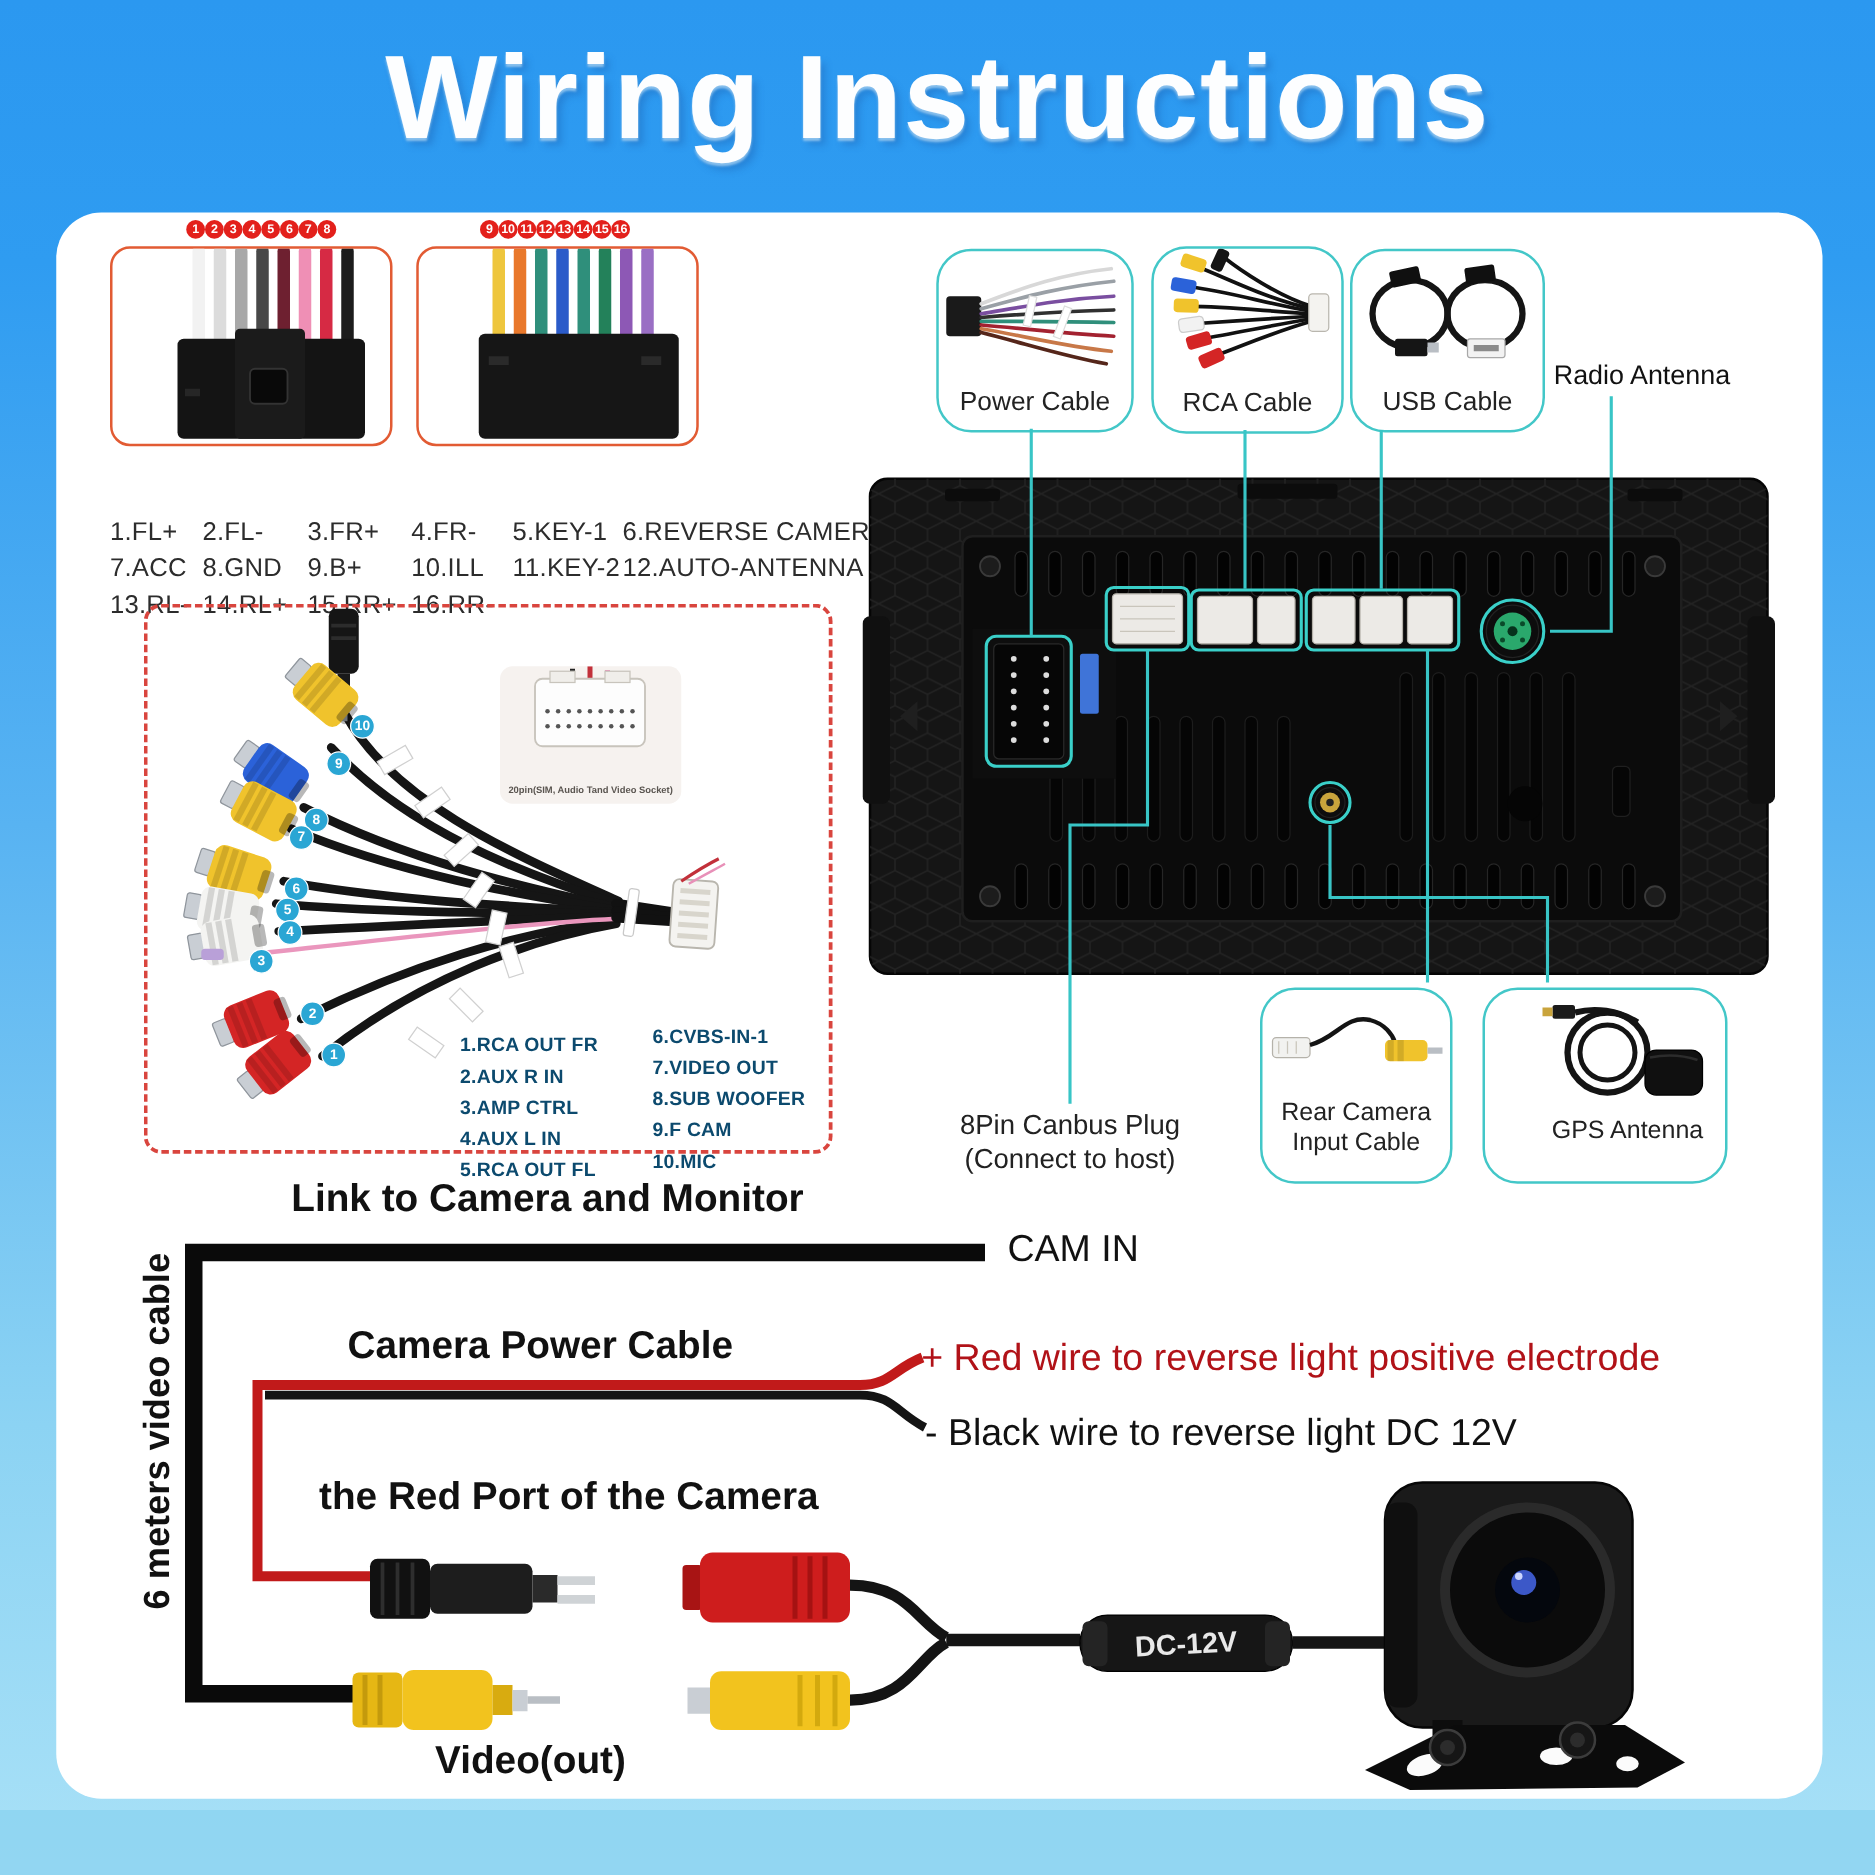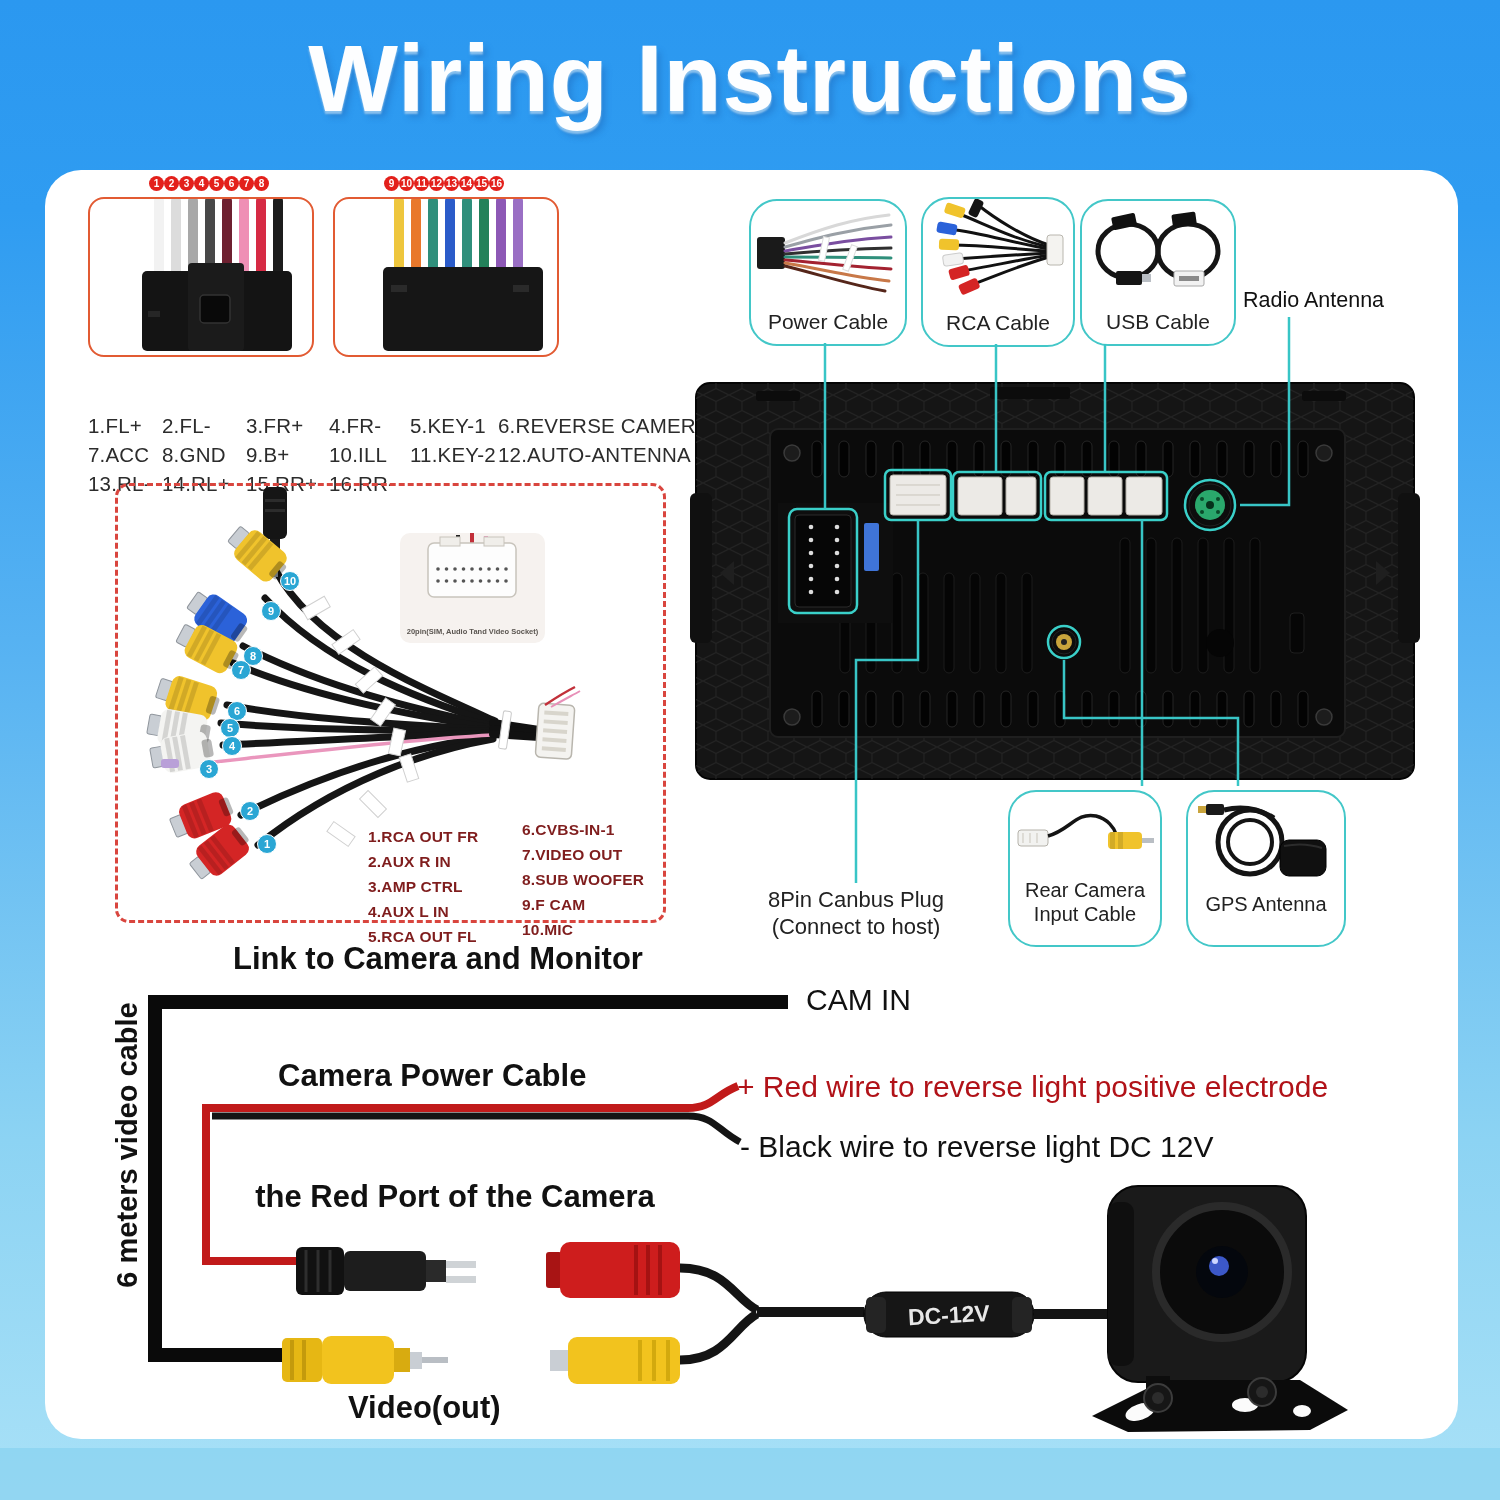--- a/index.html
+++ b/index.html
@@ -14,21 +14,21 @@
   .photo-box{border:2px solid #e25b33;border-radius:16px;background:#fff;}
   .badge-row{display:flex;gap:0;}
   .badge{width:15px;height:15px;border-radius:50%;background:#e3201b;color:#fff;font-size:10px;font-weight:700;
          display:flex;align-items:center;justify-content:center;}
   .badge.blue{background:#2aa6d4;width:18px;height:18px;font-size:11px;border:1px solid #fff;}
   .pin-grid{left:88px;top:399px;display:grid;grid-template-columns:74px 84px 83px 81px 88px auto;
             font-size:20.5px;color:#2c2c2c;letter-spacing:.2px;line-height:29px;white-space:nowrap;margin-top:12px;}
   .dashed{left:115px;top:483px;width:545px;height:434px;border:3px dashed #d9453e;border-radius:14px;}
   .inset{left:400px;top:533px;width:145px;height:110px;background:#f6f2ef;border-radius:10px;}
   .inset-cap{position:absolute;left:0;right:0;bottom:7px;text-align:center;font-size:7.5px;font-weight:700;color:#5a5550;}
-  .legend{font-size:15.5px;font-weight:700;color:#7f1d1d;line-height:25px;letter-spacing:.2px;white-space:nowrap;}
+  .legend{font-size:15.5px;font-weight:700;color:#0c4a6e;line-height:25px;letter-spacing:.2px;white-space:nowrap;}
   .cable-box{border:2px solid #43c7c8;border-radius:28px;background:#fff;text-align:center;}
   .cable-box .lbl{position:absolute;left:0;right:0;bottom:10px;font-size:21px;color:#222;}
   .lbl2{font-size:20px;color:#222;line-height:24px;text-align:center;}
   .t{white-space:nowrap;color:#111;}
   .f31{font-size:31px;font-weight:600;}
   .f30{font-size:30px;font-weight:500;}
   .note-red{color:#b11218;font-size:30px;font-weight:500;}
   .vert{transform:translate(-50%,-50%) rotate(-90deg);font-size:29px;font-weight:600;color:#111;}
   svg{display:block;}
   #overlay{pointer-events:none;}
@@ -468,21 +468,21 @@
     <rect x="100" y="40" width="5" height="17" fill="rgba(0,0,0,0.12)"></rect>
       <rect x="108" y="40" width="5" height="17" fill="rgba(0,0,0,0.12)"></rect>
     <rect x="132" y="46" width="12" height="5" fill="#b9bec4"></rect>
   </svg>
   <div class="lbl2">
     <div>Rear Camera</div>
     <div>Input Cable</div>
   </div>
 </div>
 
-<div class="abs cable-box" style="left:1186px;top:790px;width:156px;height:153px;">
+<div class="abs cable-box" style="left:1186px;top:790px;width:156px;height:153px;padding-left:36px;">
   <svg width="152" height="100" viewBox="0 0 152 100">
     <circle cx="62" cy="50" r="32" fill="none" stroke="#141414" stroke-width="5"></circle>
     <circle cx="62" cy="50" r="22" fill="none" stroke="#141414" stroke-width="4"></circle>
     <rect x="18" y="12" width="18" height="11" rx="2" fill="#1a1a1a"></rect>
     <rect x="10" y="14" width="8" height="7" fill="#c9a43c"></rect>
     <path d="M36,18 C52,14 70,16 86,26" fill="none" stroke="#141414" stroke-width="5"></path>
     <rect x="92" y="48" width="46" height="36" rx="9" fill="#101010" stroke="#000"></rect>
     <path d="M96,54 q20,-4 38,2" fill="none" stroke="#2c2c2c" stroke-width="2"></path>
   </svg>
   <div class="lbl2">GPS Antenna</div>

